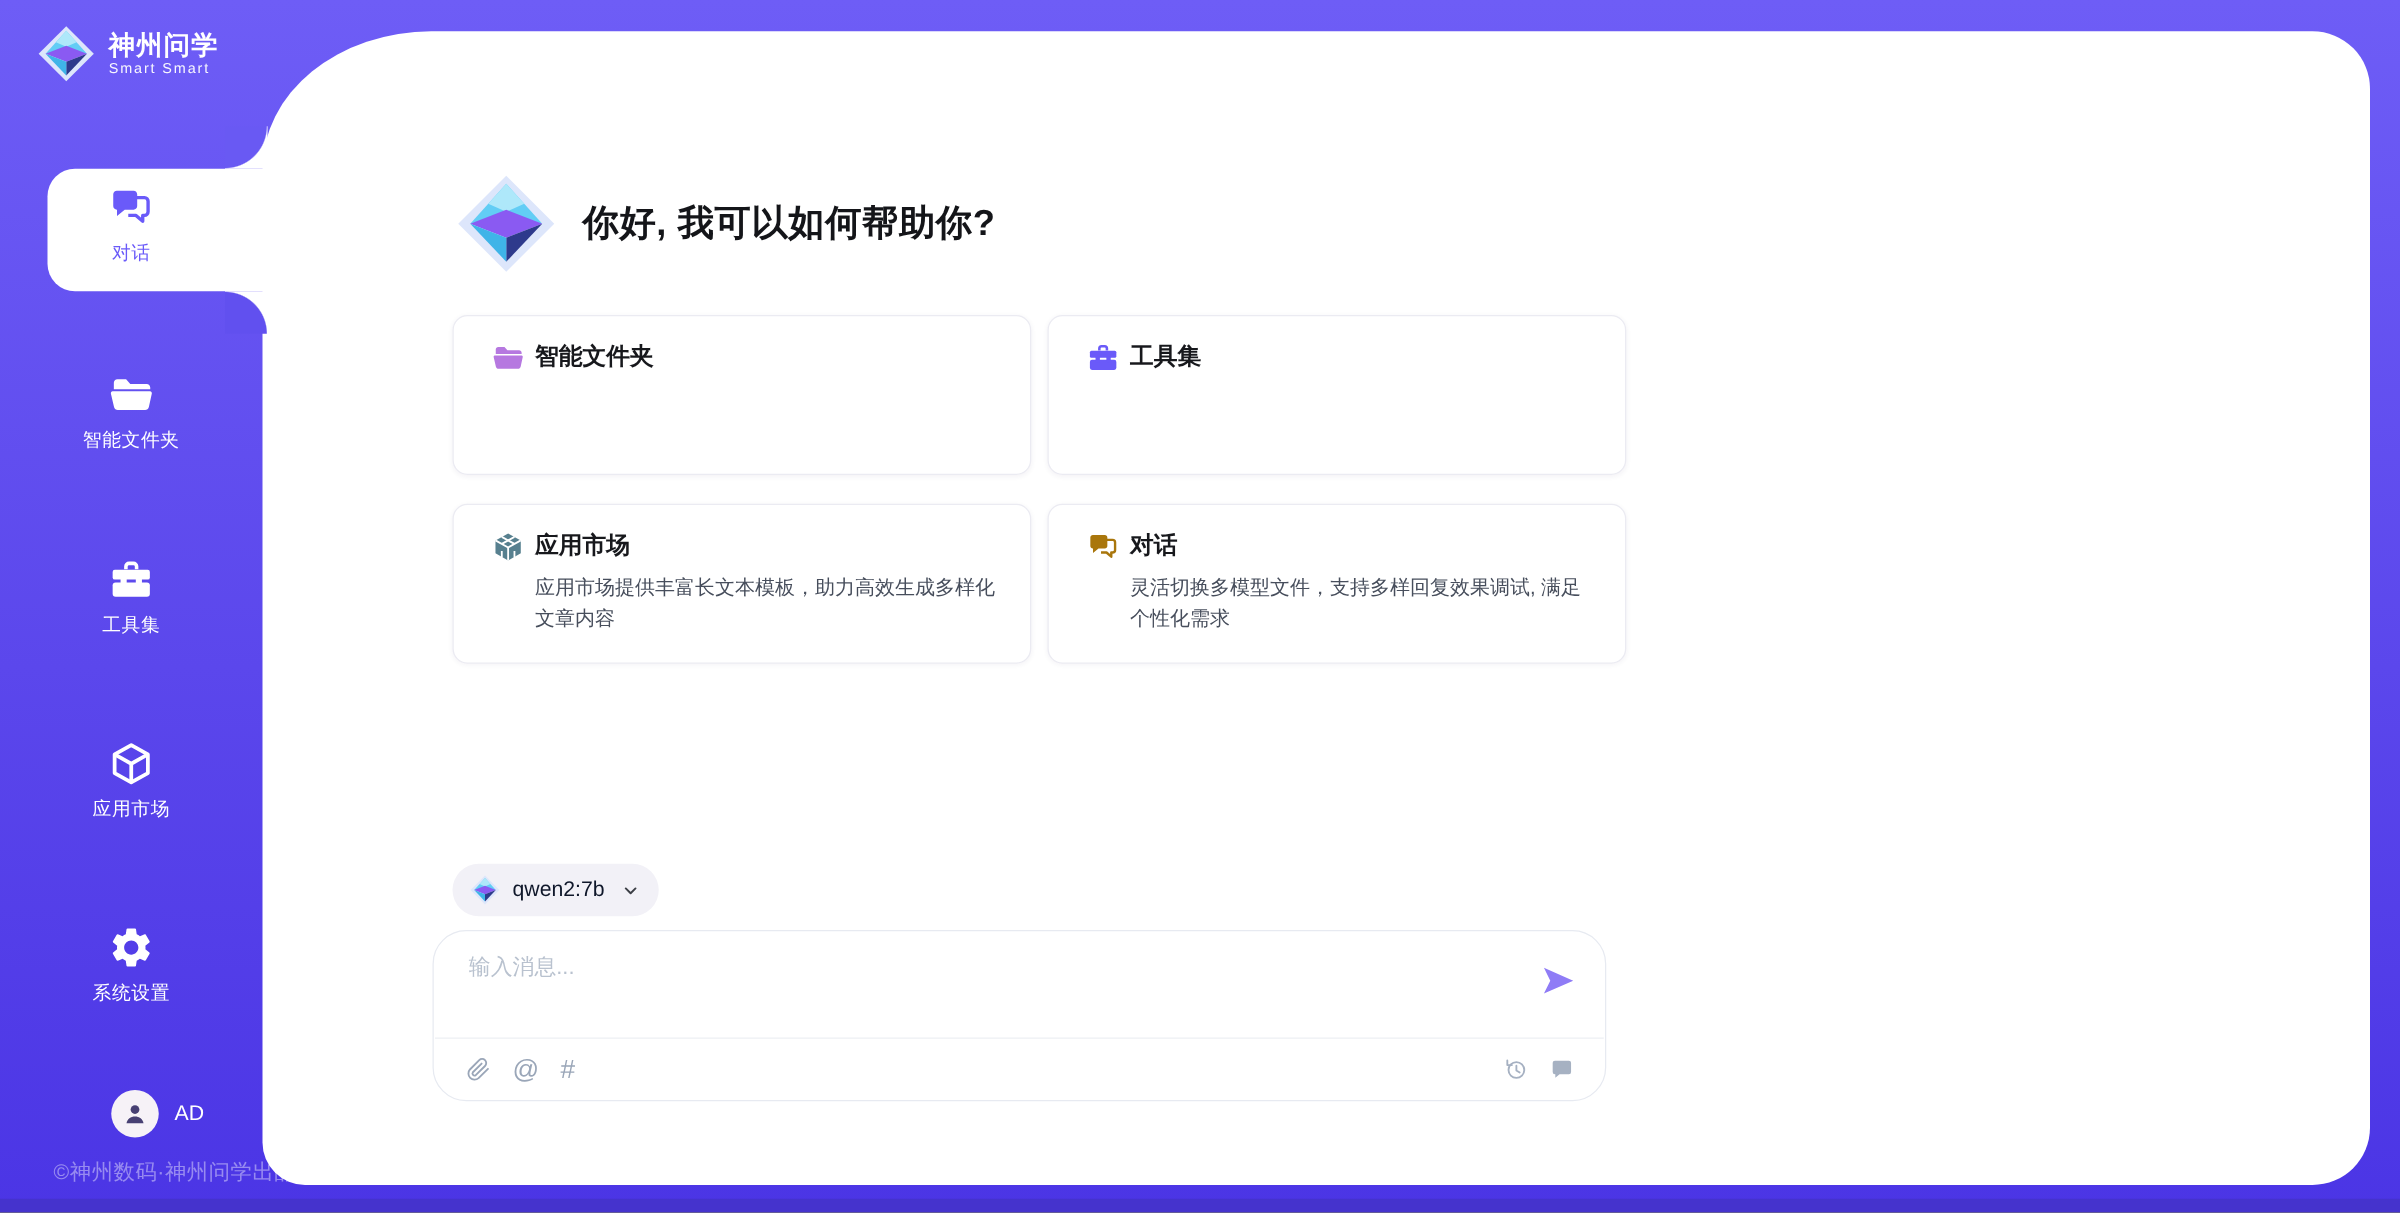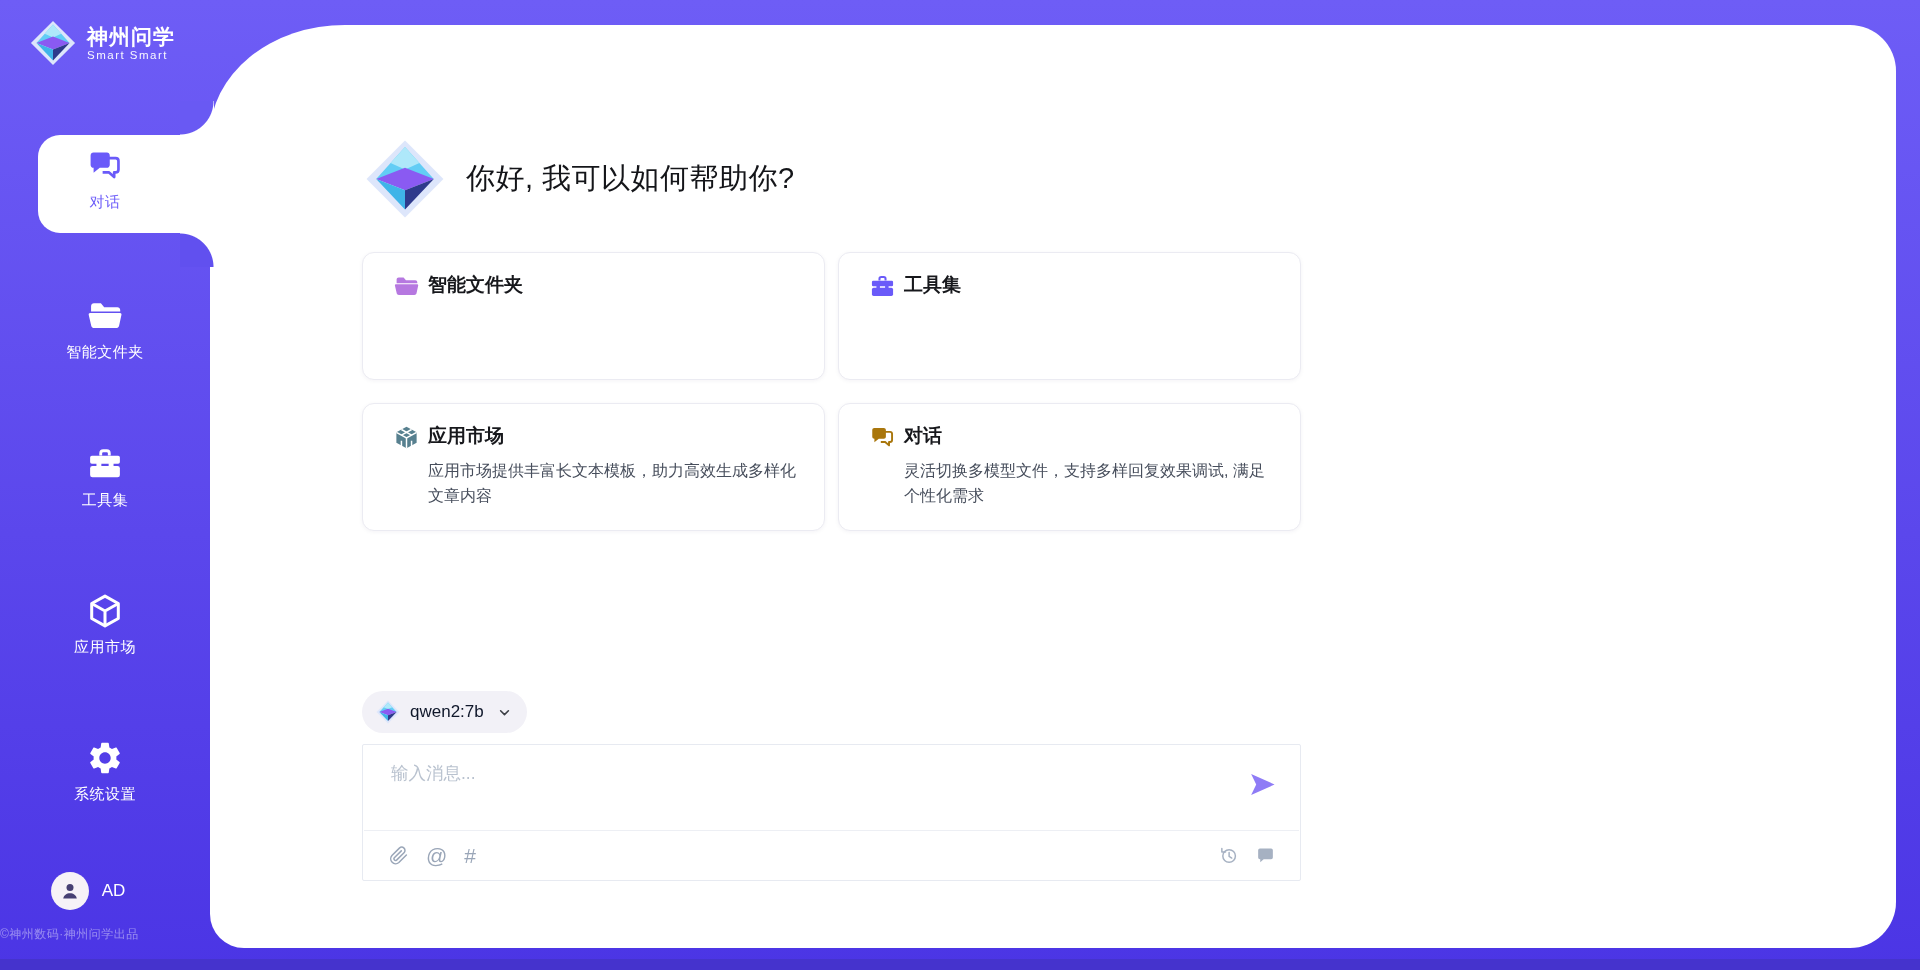--- a/index.html
+++ b/index.html
@@ -20,50 +20,50 @@
   .nav-notch::before{content:"";position:absolute;right:0;top:-34px;width:34px;height:34px;
              background:radial-gradient(circle at 0 0,#6959f3 33px,#fff 34px);}
   .nav-notch::after{content:"";position:absolute;right:0;bottom:-34px;width:34px;height:34px;
              background:radial-gradient(circle at 0 100%,#6150ef 33px,#fff 34px);}
   .nav-item{position:absolute;left:0;width:210px;display:flex;flex-direction:column;align-items:center;
             gap:8px;color:#fff;cursor:pointer;z-index:3;}
   .nav-item svg{width:38px;height:38px;}
   .nav-item .nav-label{font-size:15px;letter-spacing:.5px;}
   .nav-item.active{color:#6a5af9;}
   .user-row{position:absolute;left:0;top:872px;width:176px;display:flex;align-items:center;
-            justify-content:center;gap:13px;cursor:pointer;}
+            justify-content:center;gap:13px;cursor:pointer;padding-left:38px;}
   .avatar{width:38px;height:38px;border-radius:50%;background:#f6f2f7;display:flex;align-items:center;
           justify-content:center;color:#474073;}
   .avatar svg{width:24px;height:24px;}
   .user-name{color:#fff;font-size:17px;}
-  .side-footer{position:absolute;left:0;top:926px;width:225px;text-align:left;color:rgba(255,255,255,.42);
-               font-size:12px;letter-spacing:.5px;}
+  .side-footer{position:absolute;left:12px;top:926px;width:225px;text-align:right;color:rgba(255,255,255,.42);
+               font-size:17px;letter-spacing:.5px;}
   .bottom-strip{position:absolute;left:0;right:0;bottom:0;height:11px;background:#4533cd;}
   
   .greeting{position:absolute;left:365px;top:139px;display:flex;align-items:center;gap:21px;}
   .greeting .logo{width:80px;height:80px;}
-  .greeting-text{font-size:29px;font-weight:400;color:#141519;letter-spacing:.5px;}
+  .greeting-text{font-size:29px;font-weight:700;color:#141519;letter-spacing:.5px;}
   
   .cards{position:absolute;left:362px;top:252px;display:grid;grid-template-columns:463px 463px;
          column-gap:13px;row-gap:23px;}
   .card{height:128px;background:#fff;border:1px solid #ebebf2;border-radius:12px;position:relative;
         padding:19px 26px 0 65px;box-sizing:border-box;cursor:pointer;box-shadow:0 1px 4px rgba(30,25,80,.05);}
   .card .cicon{position:absolute;left:30px;top:20px;width:27px;height:27px;}
   .card h3{margin:0;font-size:19px;font-weight:700;color:#17181c;}
   .card p{margin:9px 0 0;font-size:16px;color:#474e5c;line-height:25px;}
   .c-folder{color:#b678e0}.c-toolbox{color:#6a5af9}.c-appmarket{color:#57808f}.c-chat{color:#a9760c}
   
   .model-pill{position:absolute;left:362px;top:691px;height:42px;border-radius:21px;background:#f2f1f7;
               display:flex;align-items:center;gap:10px;padding:0 14px 0 14px;cursor:pointer;}
   .model-pill .logo{width:24px;height:24px;}
   .model-name{font-size:17px;color:#0f172a;}
   .model-pill .chev{width:17px;height:17px;color:#3c3f46;margin-left:2px;}
   
-  .composer{position:absolute;left:362px;top:744px;width:939px;height:137px;background:#fff;
-            border:1.5px solid #e7eaf1;border-radius:2px;box-sizing:border-box;}
+  .composer{position:absolute;left:346px;top:744px;width:939px;height:137px;background:#fff;
+            border:1.5px solid #e7eaf1;border-radius:27px;box-sizing:border-box;}
   .composer textarea{position:absolute;left:26px;top:14px;width:830px;height:58px;border:none;outline:none;
             resize:none;font-size:17.5px;color:#333;font-family:inherit;background:transparent;}
   .composer textarea::placeholder{color:#b9c2cf;}
   .send-btn{position:absolute;right:23px;top:25px;width:29px;height:29px;color:#8f7cf6;cursor:pointer;border:none;background:none;padding:0;}
   .send-btn svg{width:29px;height:29px;}
   .comp-divider{position:absolute;left:1px;right:1px;top:85px;height:1px;background:#edeff4;}
   .tools-left{position:absolute;left:25px;bottom:0;height:50px;display:flex;align-items:center;gap:17px;color:#9aa6b8;}
   .tools-left .tool{cursor:pointer;display:flex;align-items:center;}
   .tools-left svg{width:21px;height:21px;}
   .glyph{font-size:21px;line-height:21px;color:#9aa6b8;}

